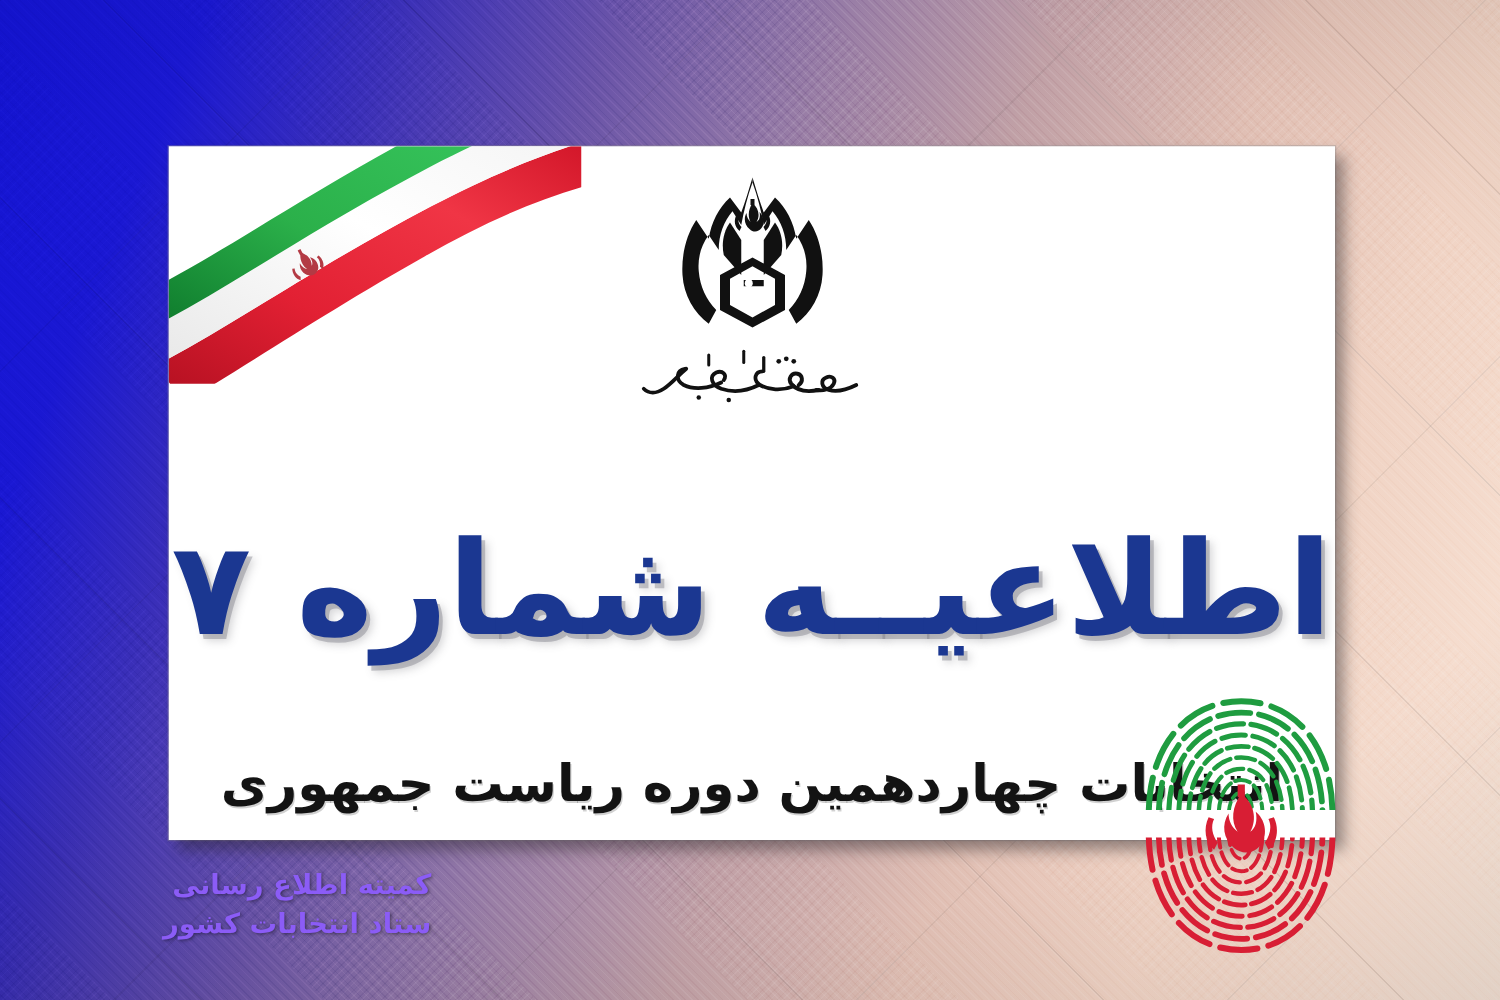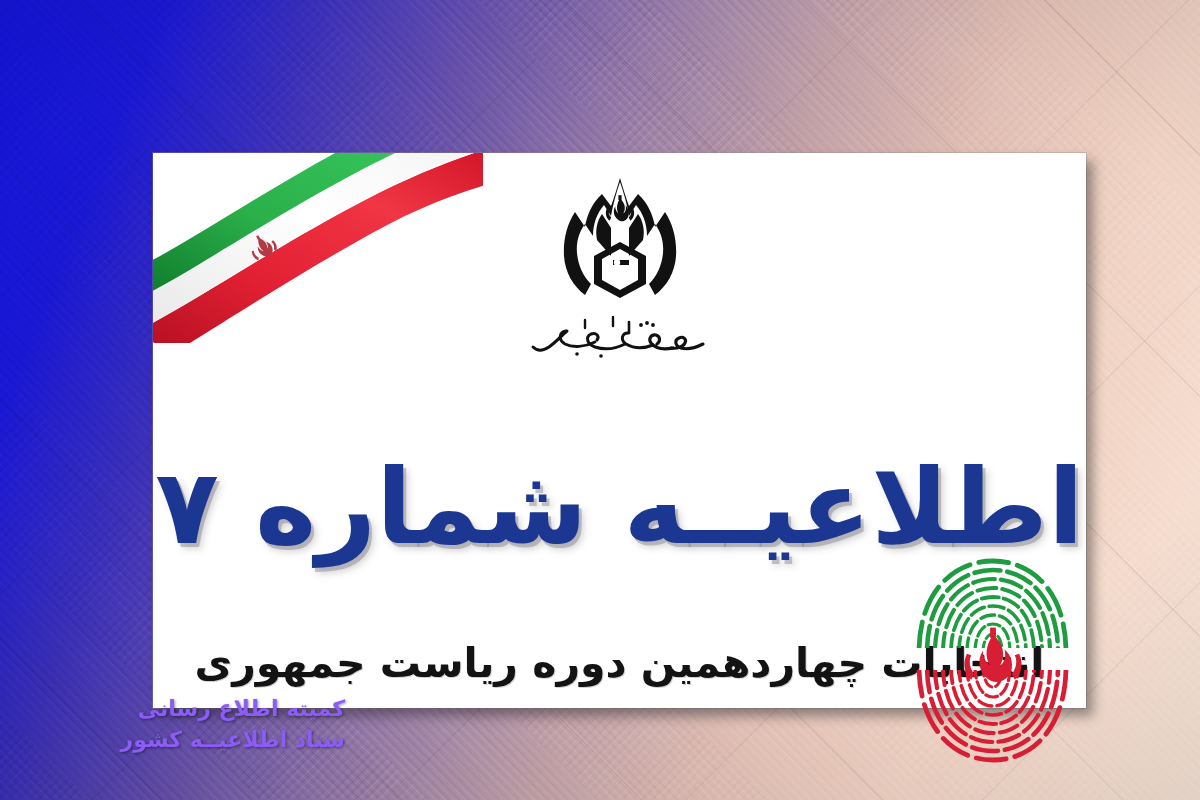--- a/index.html
+++ b/index.html
@@ -94,30 +94,29 @@
   .bg-vignette {
     position: absolute;
     inset: 0;
     background: radial-gradient(ellipse 95% 85% at 50% 45%,
                 rgba(0,0,0,0) 55%, rgba(0,0,0,0.14) 100%);
   }
 
   
   .card {
     position: absolute;
-    left: 153px;
+    left: 135px;
     top: 117px;
     width: 933px;
     height: 555px;
     background: #ffffff;
     box-shadow:
       7px 8px 11px rgba(40,36,40,0.45),
       0 0 0 1px rgba(150,145,150,0.35);
     overflow: hidden;
-    margin-top: 36px;
   }
 
   
   .ribbon {
     position: absolute;
     left: 0;
     top: 0;
     width: 330px;
     height: 190px;
     pointer-events: none;
@@ -348,16 +347,16 @@
       <path d="M0,-18 C -5,-11 -6,-3 -2,3 C -5,1 -7,-3 -7,-7 C -11,-1 -10,7 -4,12
                C 1,16 7,15 11,10 C 15,4 13,-4 8,-8 C 9,-3 8,1 5,3 C 9,-4 7,-13 0,-18 Z"></path>
       <path d="M-18,-5 C -21,1 -20,9 -15,13 L -13,9 C -16,5 -17,0 -15,-4 Z"></path>
       <path d="M18,-5 C 21,1 20,9 15,13 L 13,9 C 16,5 17,0 15,-4 Z"></path>
       <path d="M-2,-23 h4 v7 h-4 Z"></path>
     </g>
   </svg>
 
   <div class="credit">
     <div>کمیته اطلاع رسانی</div>
-    <div>ستاد اطلاعیــه کشور</div>
+    <div>ستاد انتخابات کشور</div>
   </div>
 
 </div>
 
 </body></html>

